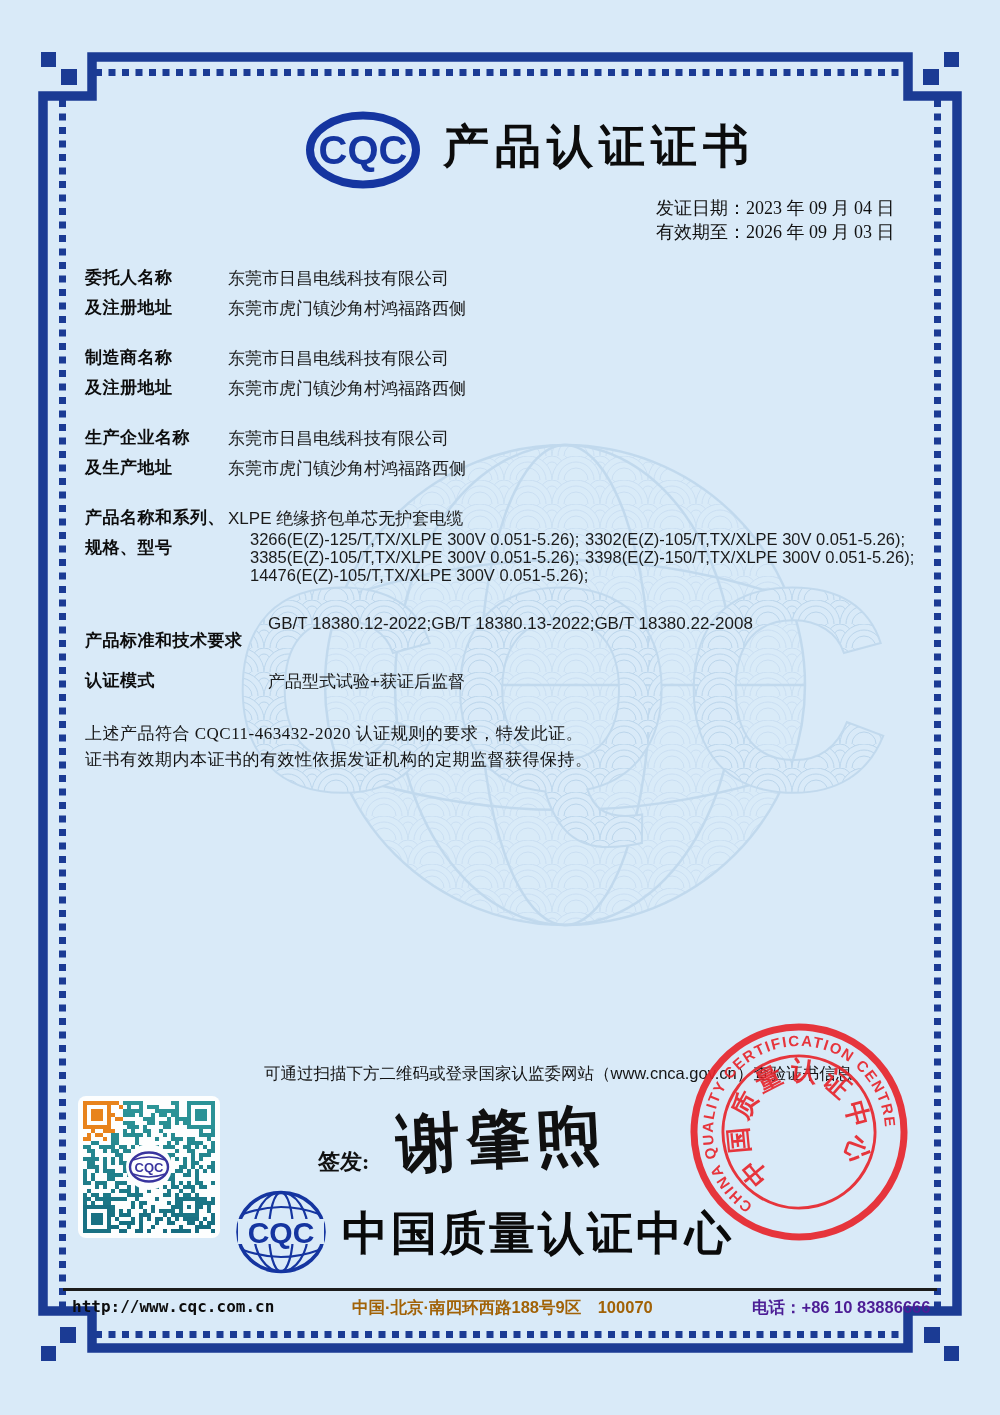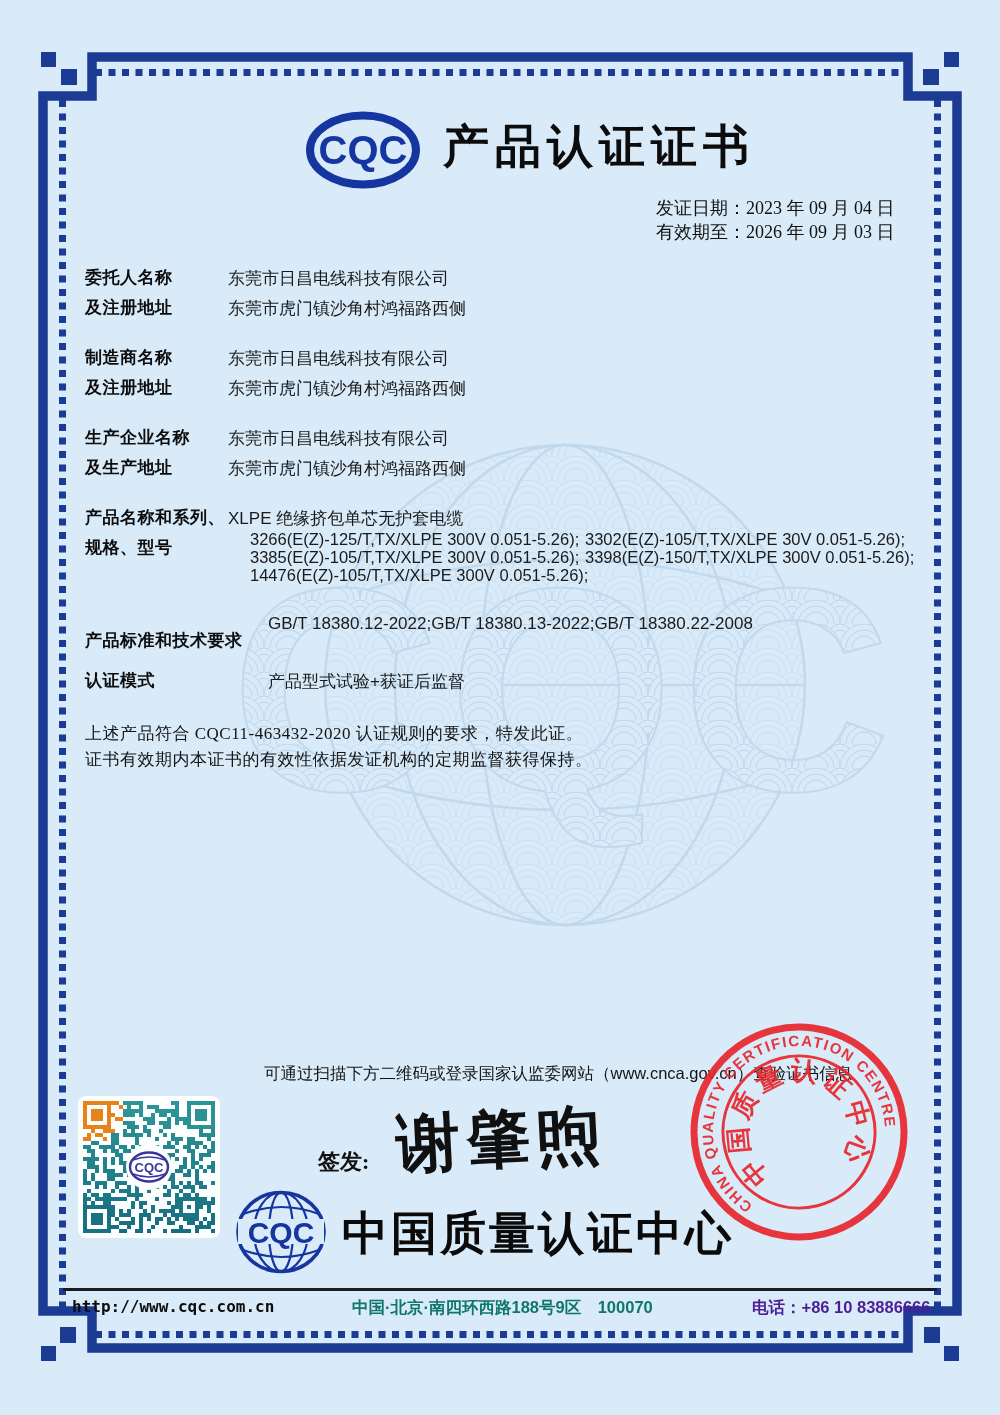--- a/index.html
+++ b/index.html
@@ -32,21 +32,21 @@
   
   .verify{left:264px; top:1063px; font-size:16.5px; color:#141414;}
   .signlabel{left:318px; top:1147px; font-size:22px; font-weight:700;}
   .signature{left:396px; top:1096px; font-size:64px; font-weight:700;
     transform:rotate(-3deg); letter-spacing:6px; color:#101010;}
   .orgname{left:342px; top:1203px; font-size:46px; font-weight:600; letter-spacing:3px; color:#0a0a0a;}
 
   
   .f-rule{left:63px; top:1288px; width:874px; height:3px; background:#1c1c1c;}
   .f-web{left:72px; top:1297px; font-size:16px; font-weight:700; color:#0d0d0d;}
-  .f-addr{left:352px; top:1297px; font-size:16.5px; font-weight:600; color:#0f766e;}
+  .f-addr{left:352px; top:1297px; font-size:16.5px; font-weight:600; color:#a16207;}
   .f-tel{left:752px; top:1297px; font-size:16.5px; font-weight:600; color:#4c1d95;}
 </style>
 </head>
 <body>
 
 <div class="page">
 
   <svg class="abs" style="left:0;top:0;opacity:.5;" width="1000" height="1415" viewBox="0 0 1000 1415">
     <defs>
       <pattern id="sw" width="48" height="24" patternUnits="userSpaceOnUse">

